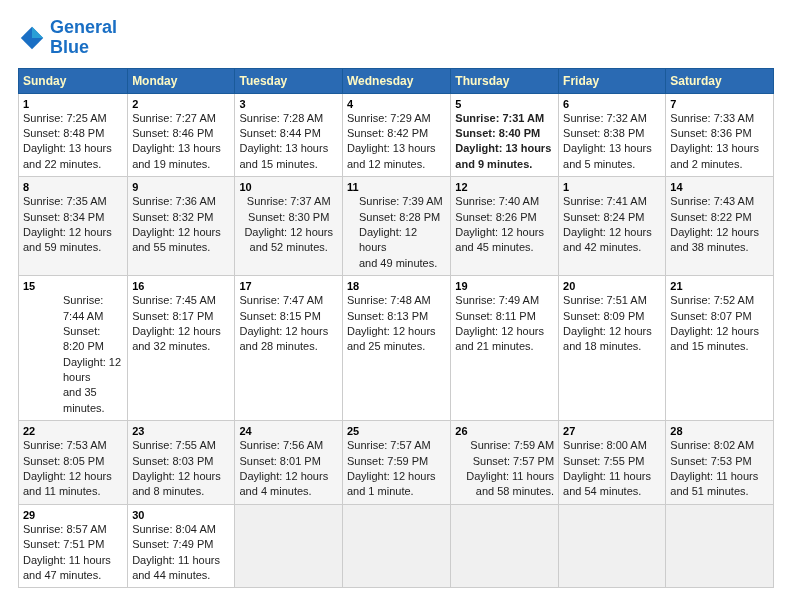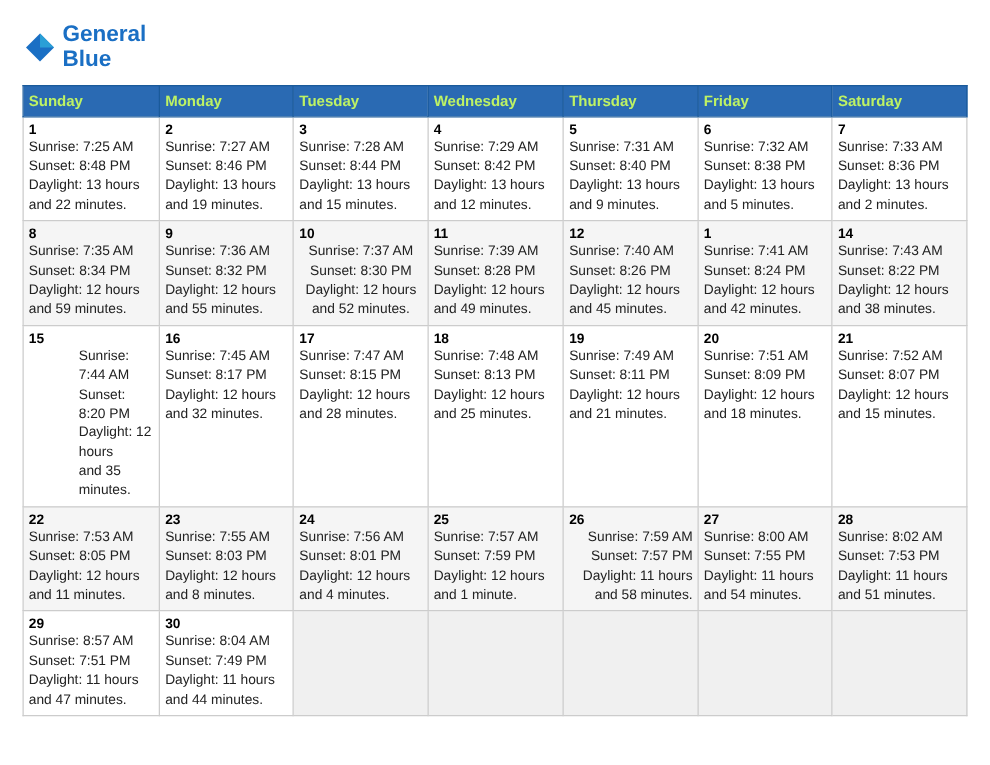--- a/index.html
+++ b/index.html
@@ -55,21 +55,21 @@
       color: #555;
     }
     .calendar {
       flex: 1;
       border-collapse: collapse;
       width: 100%;
       font-size: 10px;
     }
     .calendar th {
       background-color: #2a6ab3;
-      color: #bef264;
+      color: #fef9c3;
       padding: 5px 4px;
       text-align: left;
       font-size: 12px;
       font-weight: bold;
       border: 1px solid #1a5a9a;
     }
     .calendar td {
       vertical-align: top;
       padding: 4px 4px;
       border: 1px solid #ccc;
@@ -166,21 +166,21 @@
           </td>
           <td>
             <span class="day-num">4</span>
             <div class="day-info" style="white-space: pre-line;">Sunrise: 7:29 AM
 Sunset: 8:42 PM
 Daylight: 13 hours
 and 12 minutes.</div>
           </td>
           <td>
             <span class="day-num">5</span>
-            <div class="day-info" style="white-space: pre-line;">Sunrise: 7:31 AM
+            <div class="day-info" style="white-space: pre-line; font-weight: bold;">Sunrise: 7:31 AM
 Sunset: 8:40 PM
 Daylight: 13 hours
 and 9 minutes.</div>
           </td>
           <td>
             <span class="day-num">6</span>
             <div class="day-info" style="white-space: pre-line;">Sunrise: 7:32 AM
 Sunset: 8:38 PM
 Daylight: 13 hours
 and 5 minutes.</div>
@@ -210,21 +210,21 @@
           </td>
           <td>
             <span class="day-num">10</span>
             <div class="day-info" style="white-space: pre-line; text-align: center;">Sunrise: 7:37 AM
 Sunset: 8:30 PM
 Daylight: 12 hours
 and 52 minutes.</div>
           </td>
           <td>
             <span class="day-num">11</span>
-            <div class="day-info" style="white-space: pre-line;">Sunrise: 7:39 AM
+            <div class="day-info" style="white-space: pre-line; margin-left: 12px;">Sunrise: 7:39 AM
 Sunset: 8:28 PM
 Daylight: 12 hours
 and 49 minutes.</div>
           </td>
           <td>
             <span class="day-num">12</span>
             <div class="day-info" style="white-space: pre-line;">Sunrise: 7:40 AM
 Sunset: 8:26 PM
 Daylight: 12 hours
 and 45 minutes.</div>

